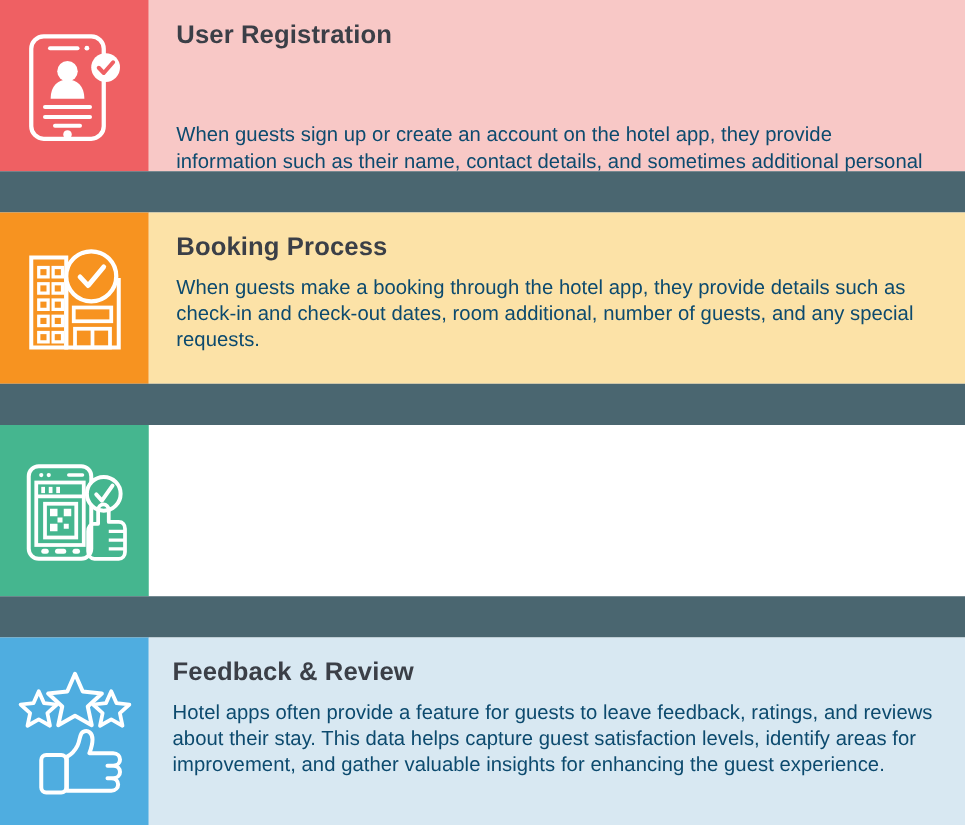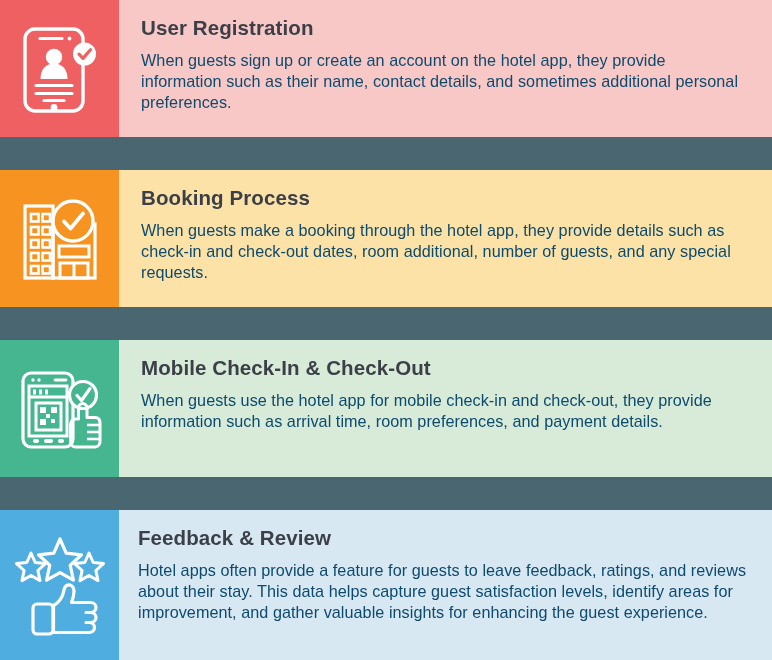--- a/index.html
+++ b/index.html
@@ -92,21 +92,21 @@
           <path d="M26.5 60 C26.5 49.5 32.5 44.5 40 44.5 C47.5 44.5 53.5 49.5 53.5 60 Z" fill="#ffffff"></path>
           <line x1="22" y1="66.5" x2="58" y2="66.5" stroke="#ffffff" stroke-width="3.2" stroke-linecap="round"></line>
           <line x1="22" y1="74.5" x2="58" y2="74.5" stroke="#ffffff" stroke-width="3.2" stroke-linecap="round"></line>
           <line x1="30" y1="81.5" x2="50" y2="81.5" stroke="#ffffff" stroke-width="3.2" stroke-linecap="round"></line>
           <circle cx="40" cy="88.5" r="3.4" fill="#ffffff"></circle>
           <circle cx="70.5" cy="35" r="11.5" fill="#ffffff"></circle>
           <path d="M65 35.2 L69 39.4 L76.5 30.8" stroke="#ef6063" stroke-width="3.2" fill="none" stroke-linecap="round" stroke-linejoin="round"></path>
         </svg>
       </span>
     </div>
-    <div class="content-panel" style="background-color: rgb(248, 200, 198);">
+    <div class="content-panel" style="background-color: rgb(248, 200, 198); gap: 48px;">
       <div class="row-title">User Registration</div>
       <div class="row-body">When guests sign up or create an account on the hotel app, they provide information such as their name, contact details, and sometimes additional personal preferences.</div>
     </div>
   </div>
 
   <div class="divider divider-band" style="background-color: rgb(74, 102, 112);"></div>
 
   <div class="row row-2">
     <div class="icon-panel" style="background-color: rgb(247, 147, 32);">
       <span>
@@ -166,24 +166,20 @@
           <path d="M66.5 47 L66.5 58 L63 58 C60.5 58 58.5 60.5 58.5 64 L58.5 80
                    C58.5 83.5 60.5 86 63.5 86 L83 86 C86 86 88 83.5 88 80.5
                    L88 62 C88 58.5 86 56.5 83 56.5 L75 56.5 L75 47
                    C75 44.5 73 42.5 70.8 42.5 C68.5 42.5 66.5 44.5 66.5 47 Z" stroke="#ffffff" stroke-width="3" fill="none" stroke-linejoin="round"></path>
           <line x1="75" y1="64" x2="88" y2="64" stroke="#ffffff" stroke-width="2.6"></line>
           <line x1="75" y1="71" x2="88" y2="71" stroke="#ffffff" stroke-width="2.6"></line>
           <line x1="75" y1="78" x2="88" y2="78" stroke="#ffffff" stroke-width="2.6"></line>
         </svg>
       </span>
     </div>
-    <div class="content-panel" style="background-color: rgb(215, 235, 216);">
-      <div class="row-title">Mobile Check-In &amp; Check-Out</div>
-      <div class="row-body">When guests use the hotel app for mobile check-in and check-out, they provide information such as arrival time, room preferences, and payment details.</div>
-    </div>
   </div>
 
   <div class="divider divider-band" style="background-color: rgb(74, 102, 112);"></div>
 
   <div class="row row-4">
     <div class="icon-panel" style="background-color: rgb(79, 173, 224);">
       <span>
         <svg width="96" height="105" viewBox="0 0 96 105" fill="none">
           <path d="M48 6 L54.2 20.2 L69.5 21.8 L58.2 32.2 L61.4 47.2 L48 39.6 L34.6 47.2 L37.8 32.2 L26.5 21.8 L41.8 20.2 Z" stroke="#ffffff" stroke-width="3.2" fill="none" stroke-linejoin="round"></path>
           <path d="M19 20 L23.2 29.5 L33.5 30.6 L25.9 37.5 L28 47.6 L19 42.5 L10 47.6 L12.1 37.5 L4.5 30.6 L14.8 29.5 Z" stroke="#ffffff" stroke-width="3" fill="none" stroke-linejoin="round"></path>

